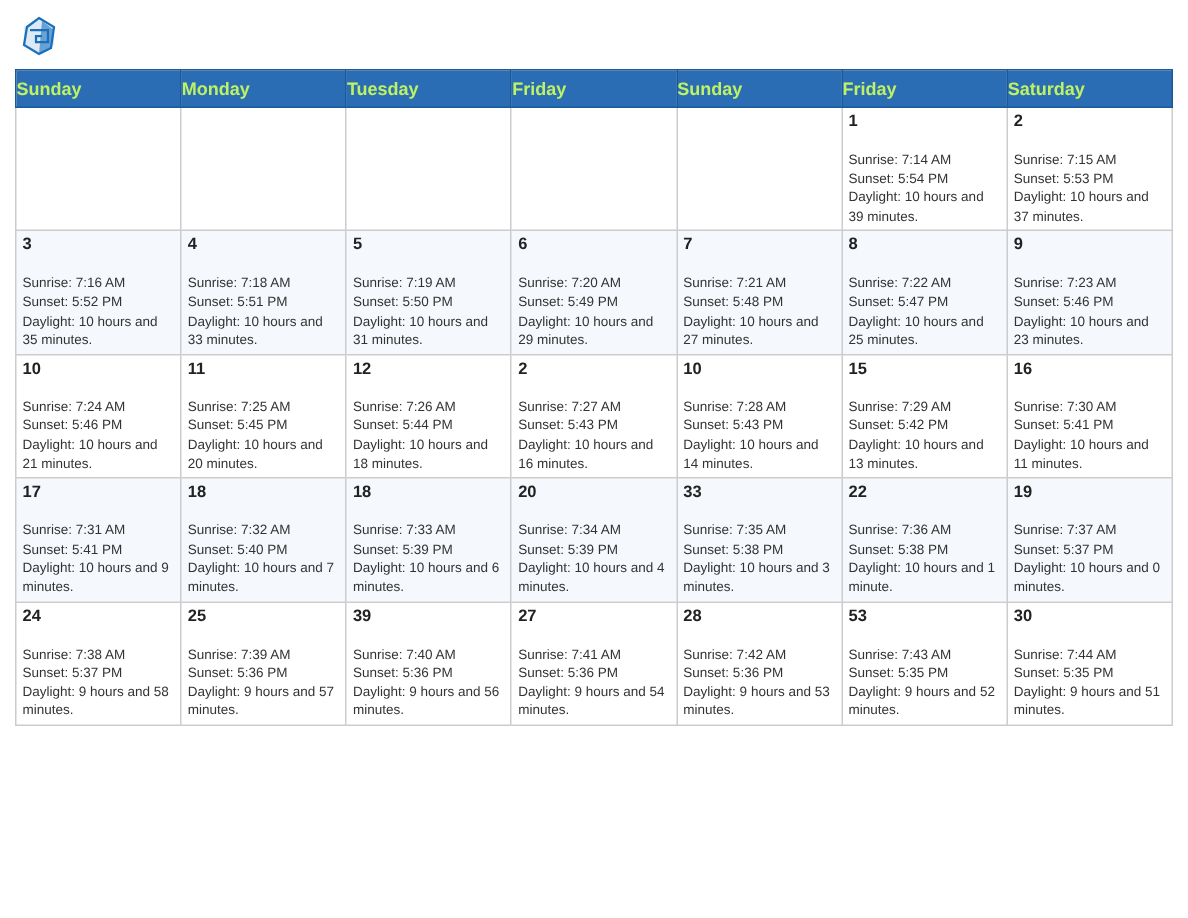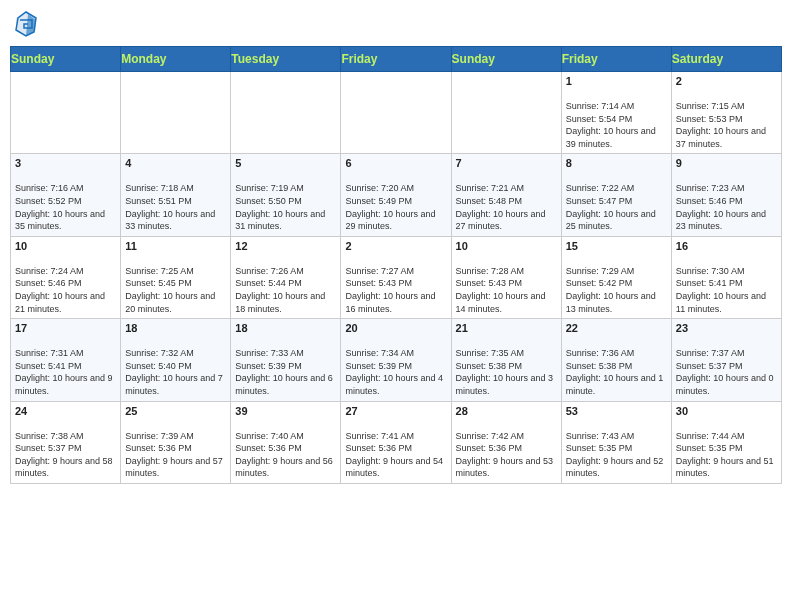--- a/index.html
+++ b/index.html
@@ -209,29 +209,29 @@
         </td>
         <td>
           <span class="day-num">18</span>
           <div class="day-info">Sunrise: 7:33 AM<br>Sunset: 5:39 PM<br>Daylight: 10 hours and 6 minutes.</div>
         </td>
         <td>
           <span class="day-num">20</span>
           <div class="day-info">Sunrise: 7:34 AM<br>Sunset: 5:39 PM<br>Daylight: 10 hours and 4 minutes.</div>
         </td>
         <td>
-          <span class="day-num">21</span>
+          <span class="day-num">33</span>
           <div class="day-info">Sunrise: 7:35 AM<br>Sunset: 5:38 PM<br>Daylight: 10 hours and 3 minutes.</div>
         </td>
         <td>
           <span class="day-num">22</span>
           <div class="day-info">Sunrise: 7:36 AM<br>Sunset: 5:38 PM<br>Daylight: 10 hours and 1 minute.</div>
         </td>
         <td>
-          <span class="day-num">23</span>
+          <span class="day-num">19</span>
           <div class="day-info">Sunrise: 7:37 AM<br>Sunset: 5:37 PM<br>Daylight: 10 hours and 0 minutes.</div>
         </td>
       </tr>
       <tr>
         <td>
           <span class="day-num">24</span>
           <div class="day-info">Sunrise: 7:38 AM<br>Sunset: 5:37 PM<br>Daylight: 9 hours and 58 minutes.</div>
         </td>
         <td>
           <span class="day-num">25</span>

